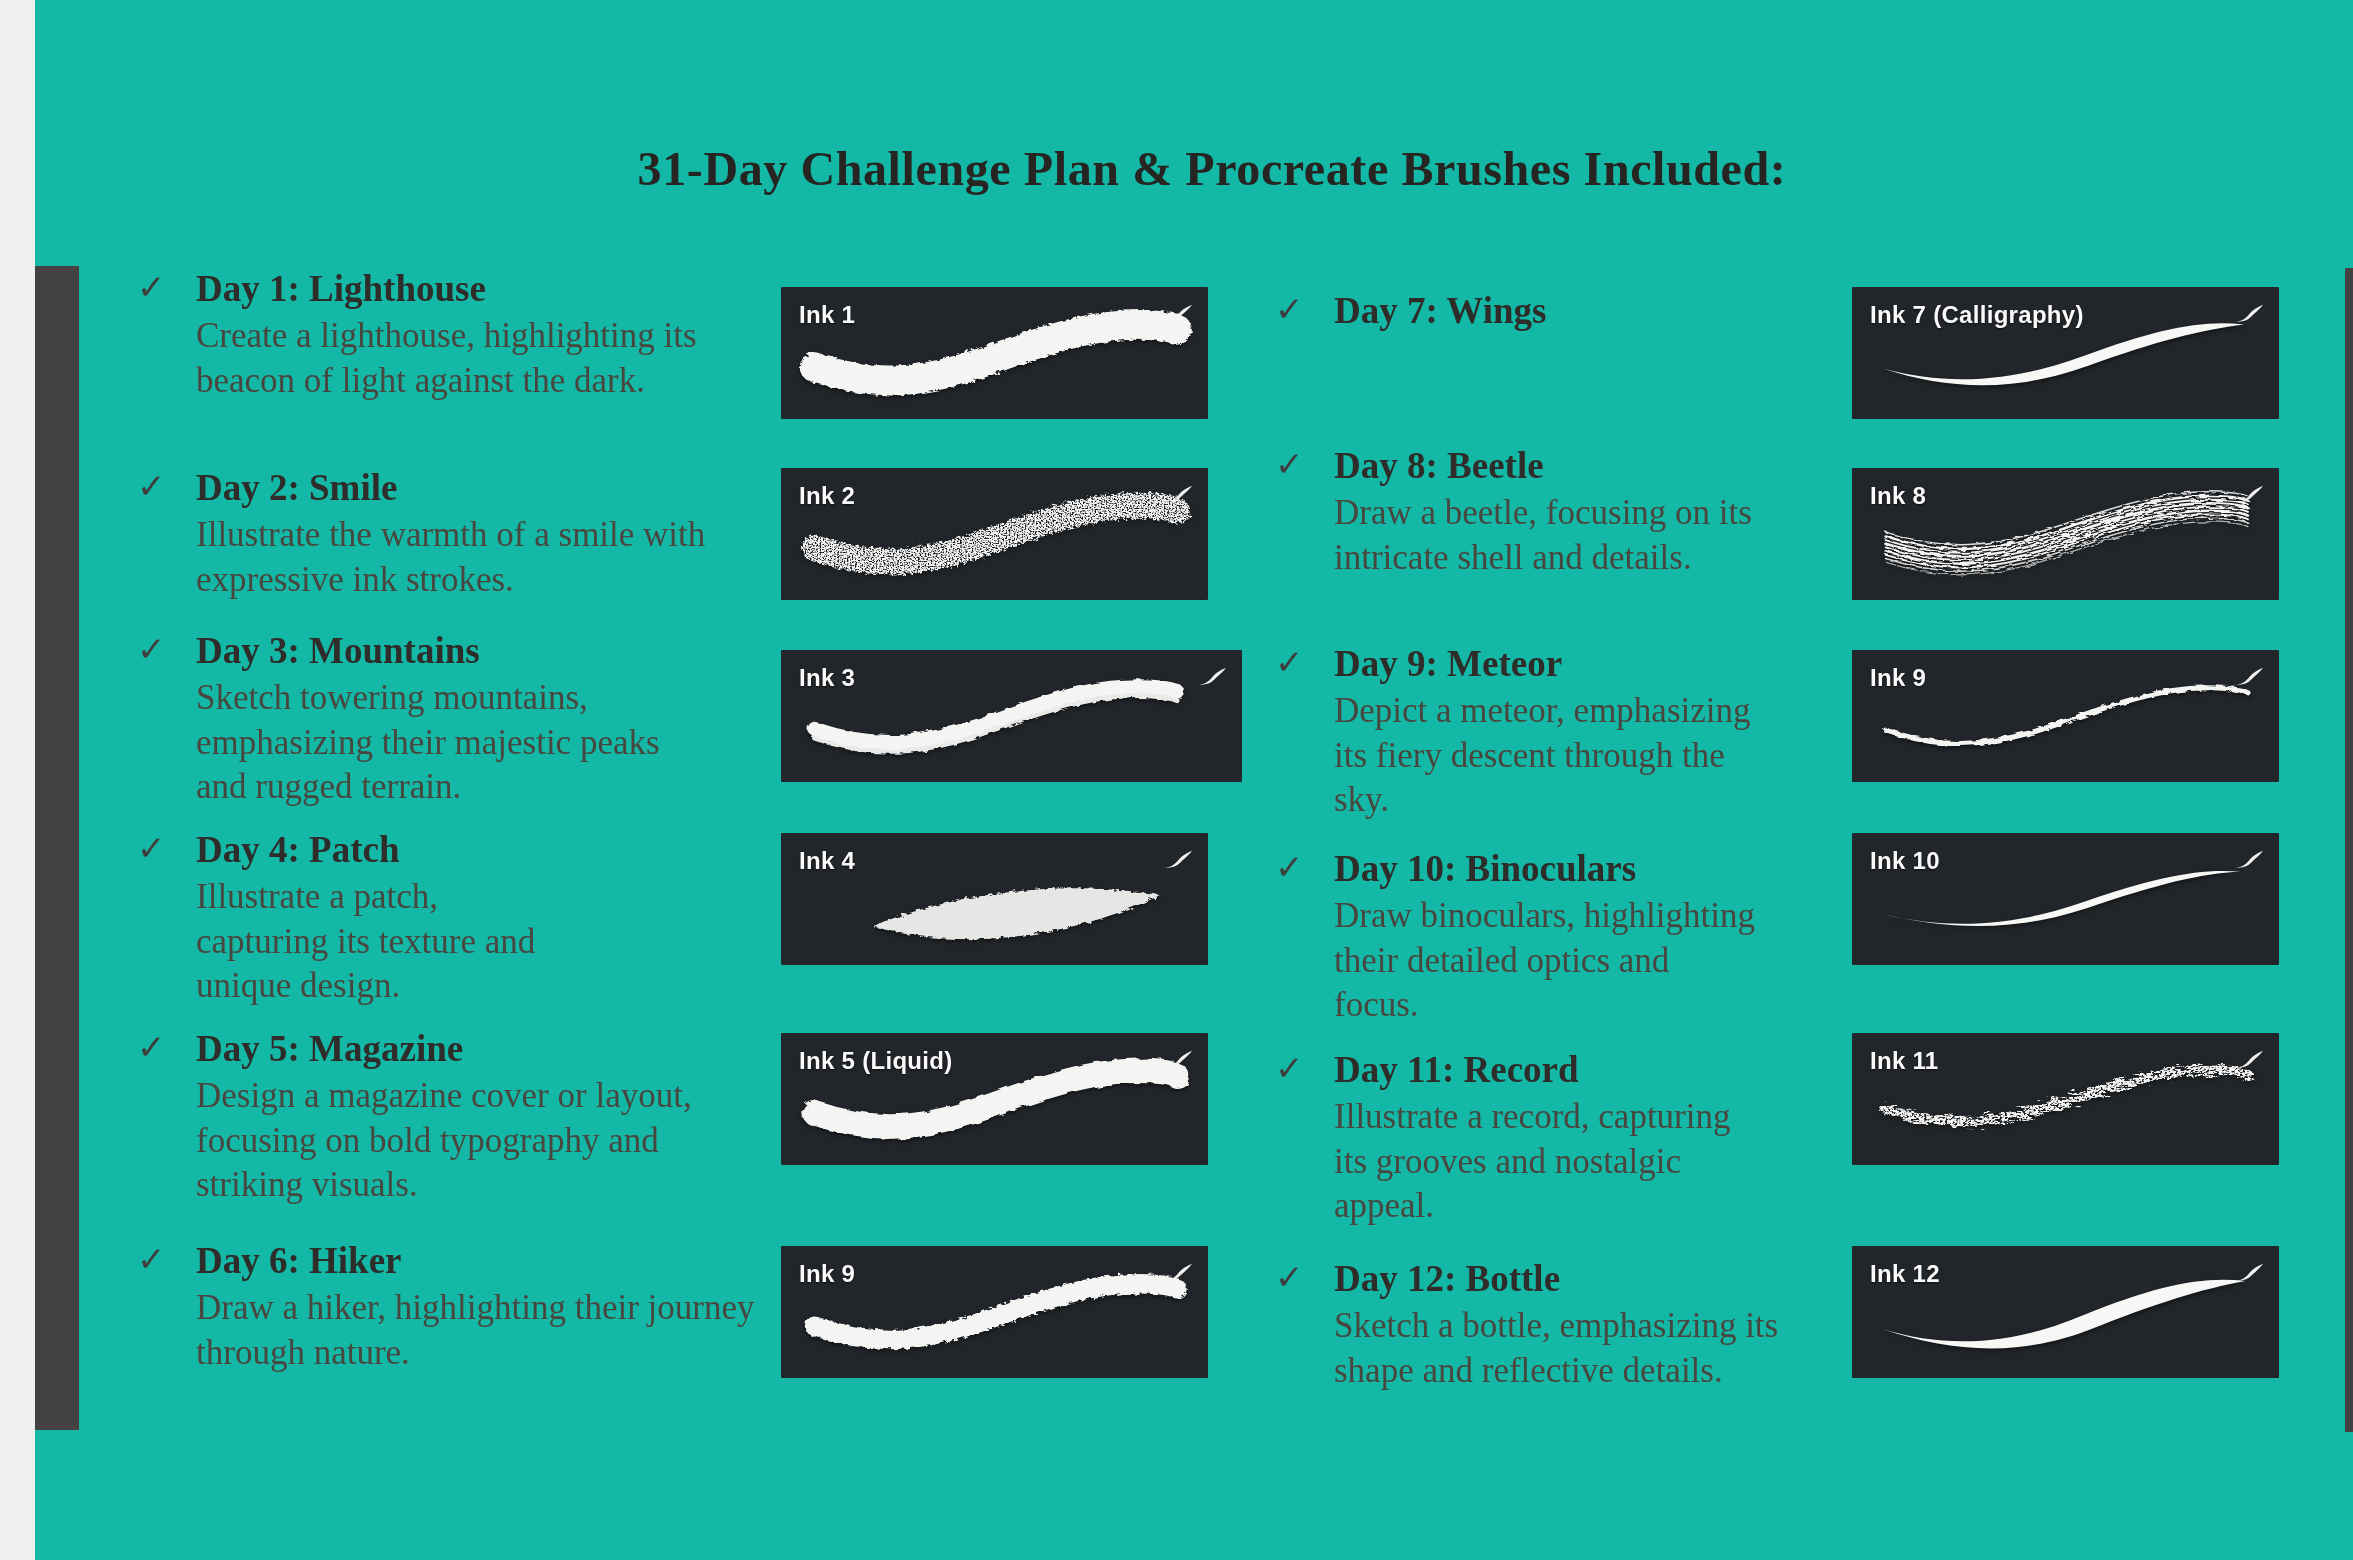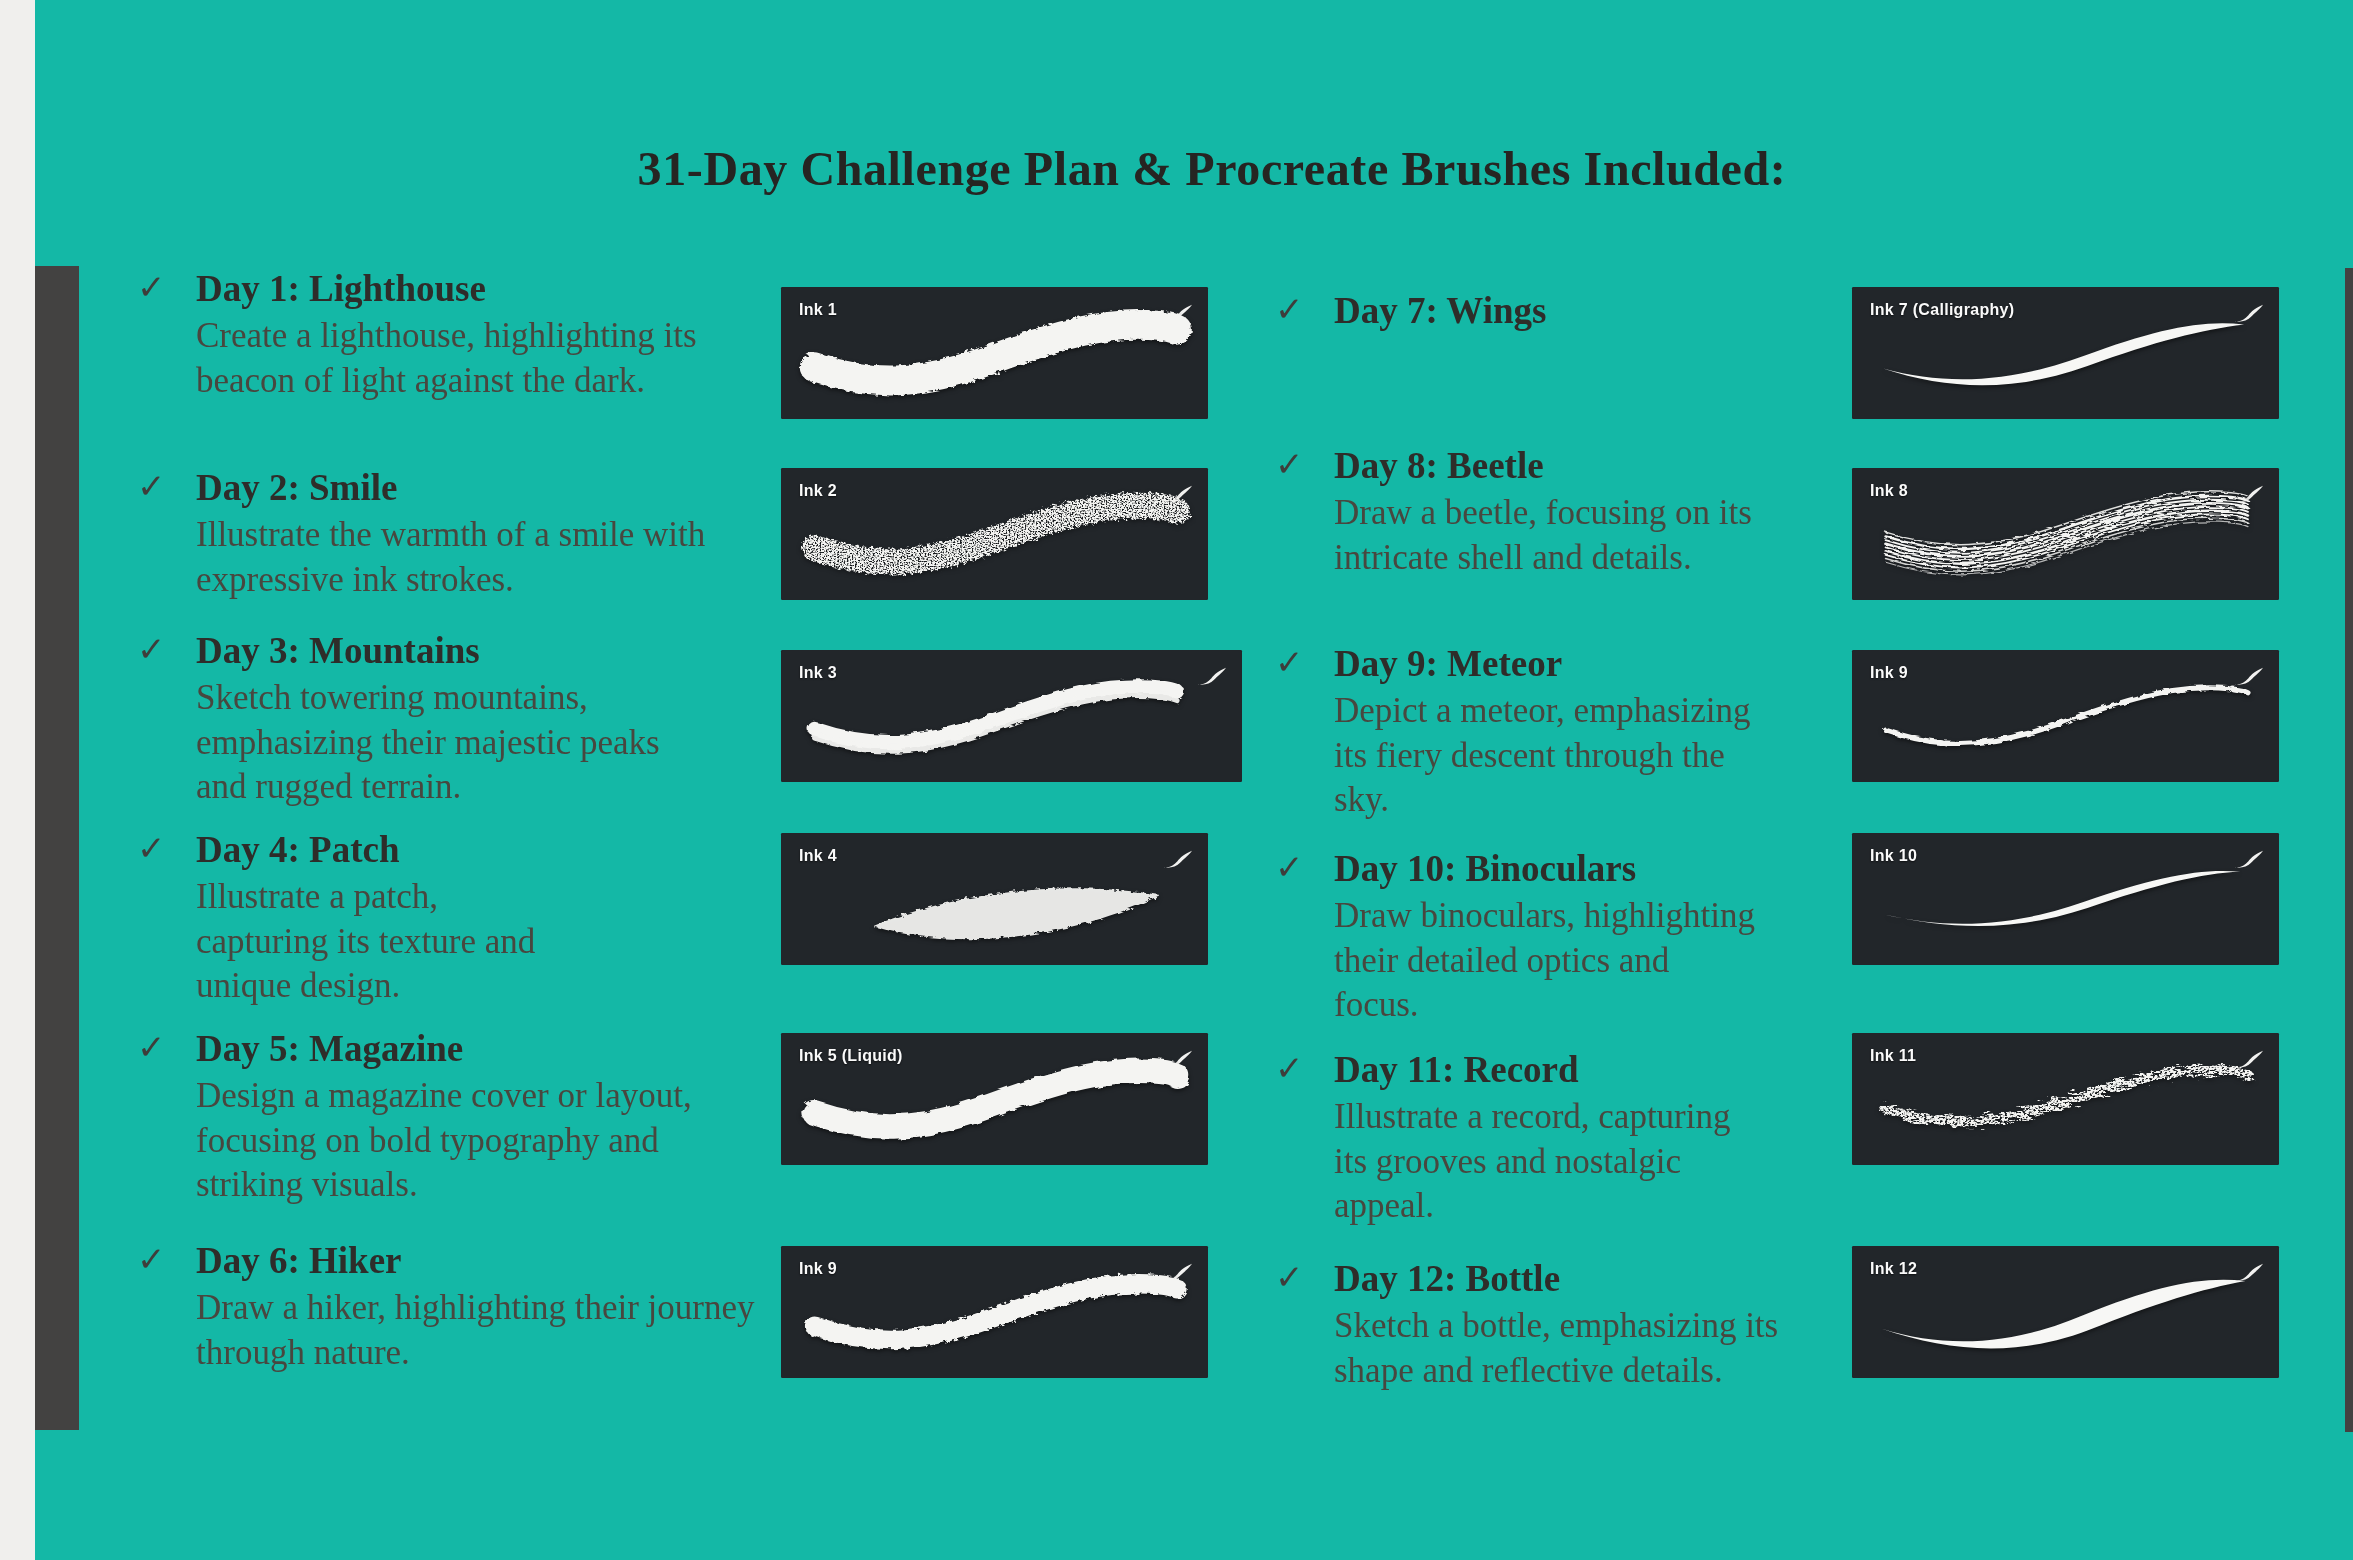--- a/index.html
+++ b/index.html
@@ -10,21 +10,21 @@
   .bar-right{left:2310px;top:268px;width:44px;height:1164px;}
   .page-title{position:absolute;left:0;right:0;top:141px;text-align:center;
               font-size:48px;font-weight:bold;color:#262522;letter-spacing:0.6px;}
   .day{position:absolute;display:flex;align-items:flex-start;}
   .chk{font-family:"DejaVu Sans",sans-serif;font-size:34px;color:#3e3d3b;
        width:59px;flex:0 0 59px;line-height:1.1;padding-top:1.3px;}
   .day-h{font-size:37px;font-weight:bold;color:#2e2d2a;line-height:1.15;margin-bottom:3.9px;}
   .day-p{font-size:35px;color:#48473f;line-height:1.27;}
   .card{position:absolute;width:427px;height:132px;background:#22262a;border-radius:1.3px;}
   .card-label{position:absolute;left:18px;top:14.2px;font-family:"Liberation Sans","DejaVu Sans",sans-serif;
-              font-size:16px;font-weight:bold;color:#fafafa;letter-spacing:0.3px;
+              font-size:24px;font-weight:bold;color:#fafafa;letter-spacing:0.3px;
               text-shadow:0 1.3px 1.9px rgba(0,0,0,0.65);}
   .swoosh{position:absolute;right:15.5px;top:15.5px;width:30px;height:22px;fill:#f2f2f1;
           filter:drop-shadow(0 0.6px 0.6px rgba(0,0,0,0.6));}
   .stroke-svg{position:absolute;left:0;top:0;width:427px;height:132px;
               filter:drop-shadow(0 2.6px 1.9px rgba(0,0,0,0.5));}
   .stk{stroke:#f4f4f2;fill:none;stroke-linecap:round;}
   .fil{fill:#f7f7f5;stroke:none;}
   .hidden-defs{position:absolute;width:0;height:0;overflow:hidden;}
 </style>
 </head>

